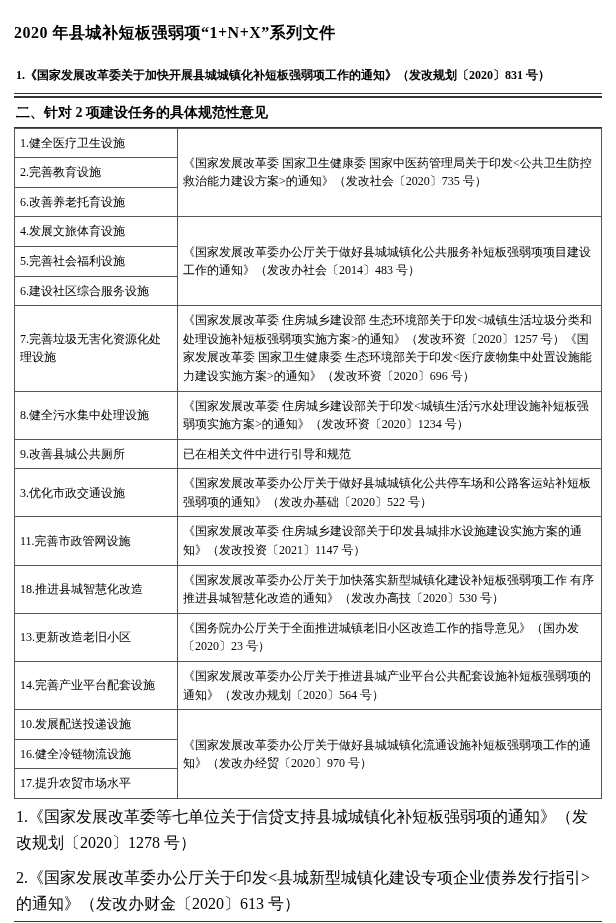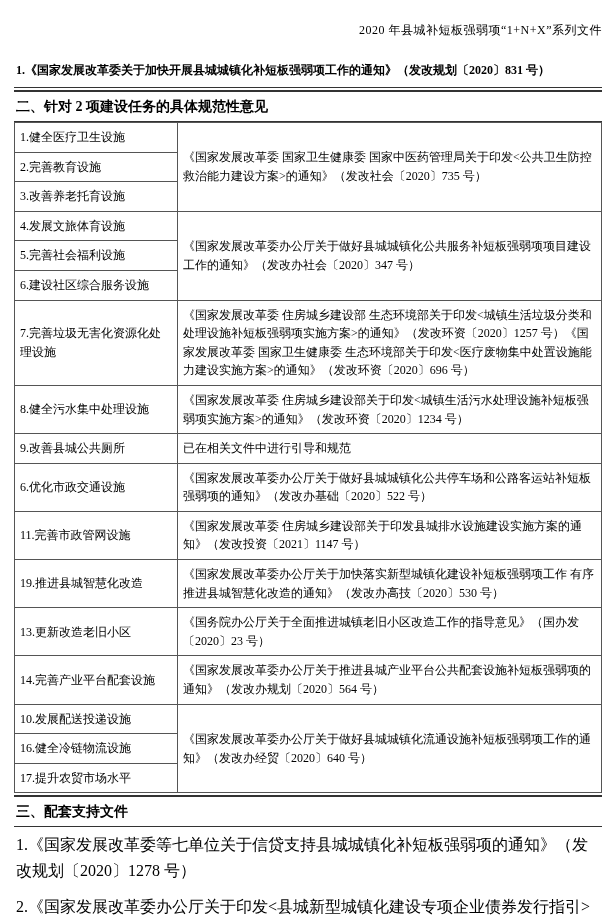--- a/index.html
+++ b/index.html
@@ -11,23 +11,23 @@
     width: 616px;
     font-family: "Liberation Serif", "DejaVu Serif", serif;
     color: #000;
   }
   .page {
     width: 616px;
     box-sizing: border-box;
     padding: 16px 14px 10px 14px;
   }
   .doc-title {
-    text-align: right;
-    font-size: 12px;
-    font-weight: normal;
+    text-align: left;
+    font-size: 16px;
+    font-weight: bold;
     letter-spacing: 0.5px;
     margin: 6px 0 16px 0;
     line-height: 1.4;
   }
   .section-head {
     font-size: 14px;
     font-weight: bold;
     padding: 6px 2px 5px 2px;
     border-top: 2px solid #333;
     border-bottom: 1px solid #333;
@@ -89,26 +89,26 @@
   <table class="matrix">
     <tbody>
       <tr>
         <td class="left">1.健全医疗卫生设施</td>
         <td class="right" rowspan="3">《国家发展改革委 国家卫生健康委 国家中医药管理局关于印发&lt;公共卫生防控救治能力建设方案&gt;的通知》（发改社会〔2020〕735 号）</td>
       </tr>
       <tr>
         <td class="left">2.完善教育设施</td>
       </tr>
       <tr>
-        <td class="left">3.改善养老托育设施</td>
+        <td class="left">6.改善养老托育设施</td>
       </tr>
 
       <tr>
         <td class="left">4.发展文旅体育设施</td>
-        <td class="right" rowspan="3">《国家发展改革委办公厅关于做好县城城镇化公共服务补短板强弱项项目建设工作的通知》（发改办社会〔2020〕347 号）</td>
+        <td class="right" rowspan="3">《国家发展改革委办公厅关于做好县城城镇化公共服务补短板强弱项项目建设工作的通知》（发改办社会〔2014〕483 号）</td>
       </tr>
       <tr>
         <td class="left">5.完善社会福利设施</td>
       </tr>
       <tr>
         <td class="left">6.建设社区综合服务设施</td>
       </tr>
 
       <tr>
         <td class="left">7.完善垃圾无害化资源化处理设施</td>
@@ -116,52 +116,51 @@
       </tr>
       <tr>
         <td class="left">8.健全污水集中处理设施</td>
         <td class="right">《国家发展改革委 住房城乡建设部关于印发&lt;城镇生活污水处理设施补短板强弱项实施方案&gt;的通知》（发改环资〔2020〕1234 号）</td>
       </tr>
       <tr>
         <td class="left">9.改善县城公共厕所</td>
         <td class="right">已在相关文件中进行引导和规范</td>
       </tr>
       <tr>
-        <td class="left">6.优化市政交通设施</td>
+        <td class="left">3.优化市政交通设施</td>
         <td class="right">《国家发展改革委办公厅关于做好县城城镇化公共停车场和公路客运站补短板强弱项的通知》（发改办基础〔2020〕522 号）</td>
       </tr>
       <tr>
         <td class="left">11.完善市政管网设施</td>
         <td class="right">《国家发展改革委 住房城乡建设部关于印发县城排水设施建设实施方案的通知》（发改投资〔2021〕1147 号）</td>
       </tr>
       <tr>
-        <td class="left">19.推进县城智慧化改造</td>
+        <td class="left">18.推进县城智慧化改造</td>
         <td class="right">《国家发展改革委办公厅关于加快落实新型城镇化建设补短板强弱项工作 有序推进县城智慧化改造的通知》（发改办高技〔2020〕530 号）</td>
       </tr>
       <tr>
         <td class="left">13.更新改造老旧小区</td>
         <td class="right nowrapfix">《国务院办公厅关于全面推进城镇老旧小区改造工作的指导意见》（国办发〔2020〕23 号）</td>
       </tr>
       <tr>
         <td class="left">14.完善产业平台配套设施</td>
         <td class="right">《国家发展改革委办公厅关于推进县城产业平台公共配套设施补短板强弱项的通知》（发改办规划〔2020〕564 号）</td>
       </tr>
 
       <tr>
         <td class="left">10.发展配送投递设施</td>
-        <td class="right" rowspan="3">《国家发展改革委办公厅关于做好县城城镇化流通设施补短板强弱项工作的通知》（发改办经贸〔2020〕640 号）</td>
+        <td class="right" rowspan="3">《国家发展改革委办公厅关于做好县城城镇化流通设施补短板强弱项工作的通知》（发改办经贸〔2020〕970 号）</td>
       </tr>
       <tr>
         <td class="left">16.健全冷链物流设施</td>
       </tr>
       <tr>
         <td class="left">17.提升农贸市场水平</td>
       </tr>
     </tbody>
   </table>
 
-  <div class="section-head">三、配套支持文件</div>
   <div class="tail-list">
     <div class="tail-item">1.《国家发展改革委等七单位关于信贷支持县城城镇化补短板强弱项的通知》（发改规划〔2020〕1278 号）</div>
     <div class="tail-item">2.《国家发展改革委办公厅关于印发&lt;县城新型城镇化建设专项企业债券发行指引&gt;的通知》（发改办财金〔2020〕613 号）</div>
   </div>
 
 </div>
 
 </body></html>

